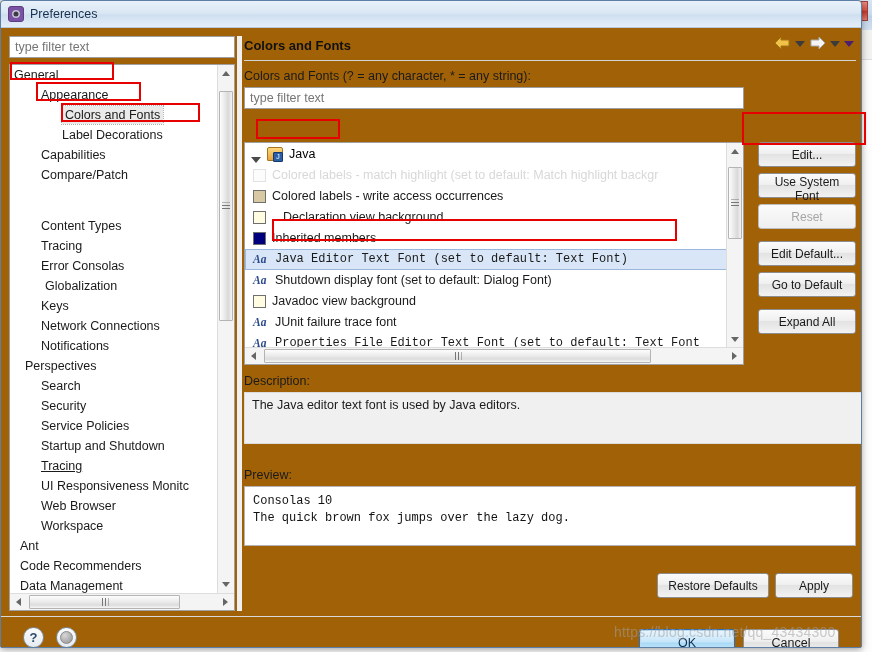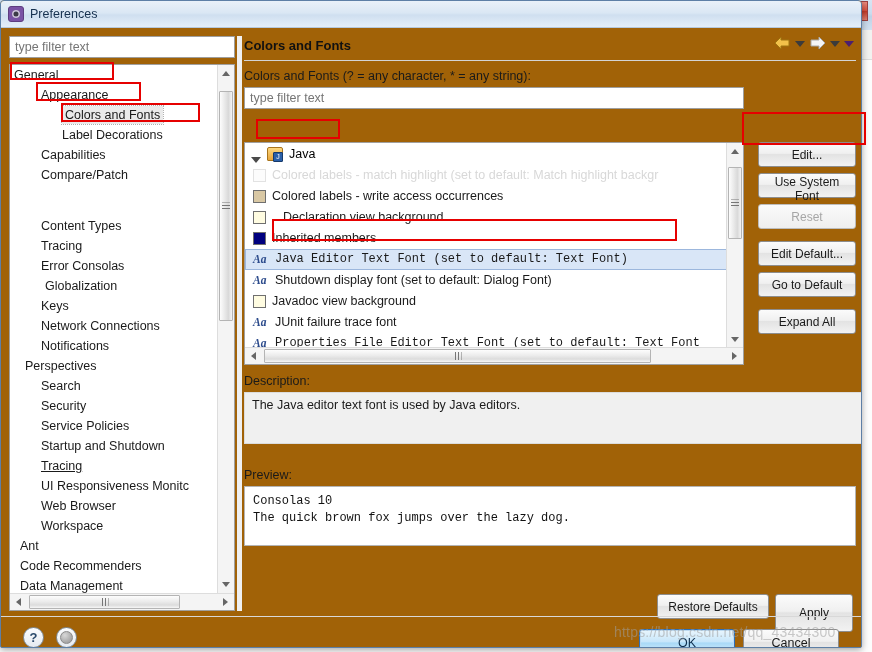--- a/index.html
+++ b/index.html
@@ -291,23 +291,23 @@
     padding: 5px 7px; font-size: 12.5px; color: #1a1a1a;
   }
   .prev-box {
     border: 1px solid #b4b4b4; background: #ffffff;
     padding: 6px 8px;
     font-family: "Liberation Mono", monospace; font-size: 12px; color: #111;
     line-height: 17px;
   }
 
   
-  .bottom-btns { position: absolute; right: 8px; top: 566px; display: flex; gap: 6px; }
+  .bottom-btns { position: absolute; right: 8px; top: 545px; display: flex; gap: 6px; }
   .btn-wide { width: 112px; height: 25px; }
-  .btn-apply { width: 78px; height: 38px; }
+  .btn-apply { width: 78px; height: 25px; }
 
   .footer-sep {
     position: absolute; left: 0; top: 588px; width: 862px;
     border-top: 1px solid #d8d8d8;
   }
   .help-icons { position: absolute; left: 22px; top: 599px; display: flex; gap: 12px; }
   .circ {
     width: 21px; height: 21px; border-radius: 50%;
     border: 1px solid #7d8d9c;
     background: linear-gradient(to bottom, #fbfcfd, #e6ebf0);

